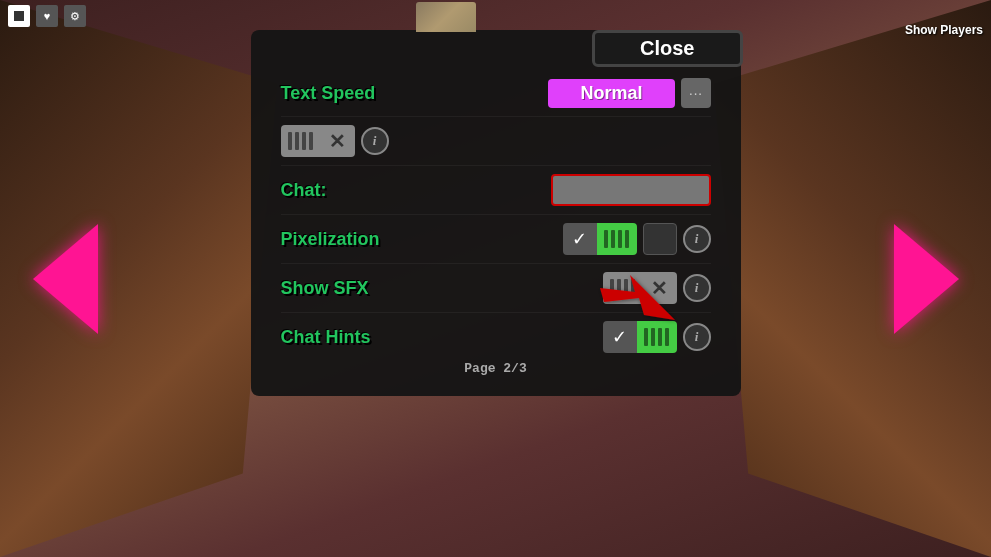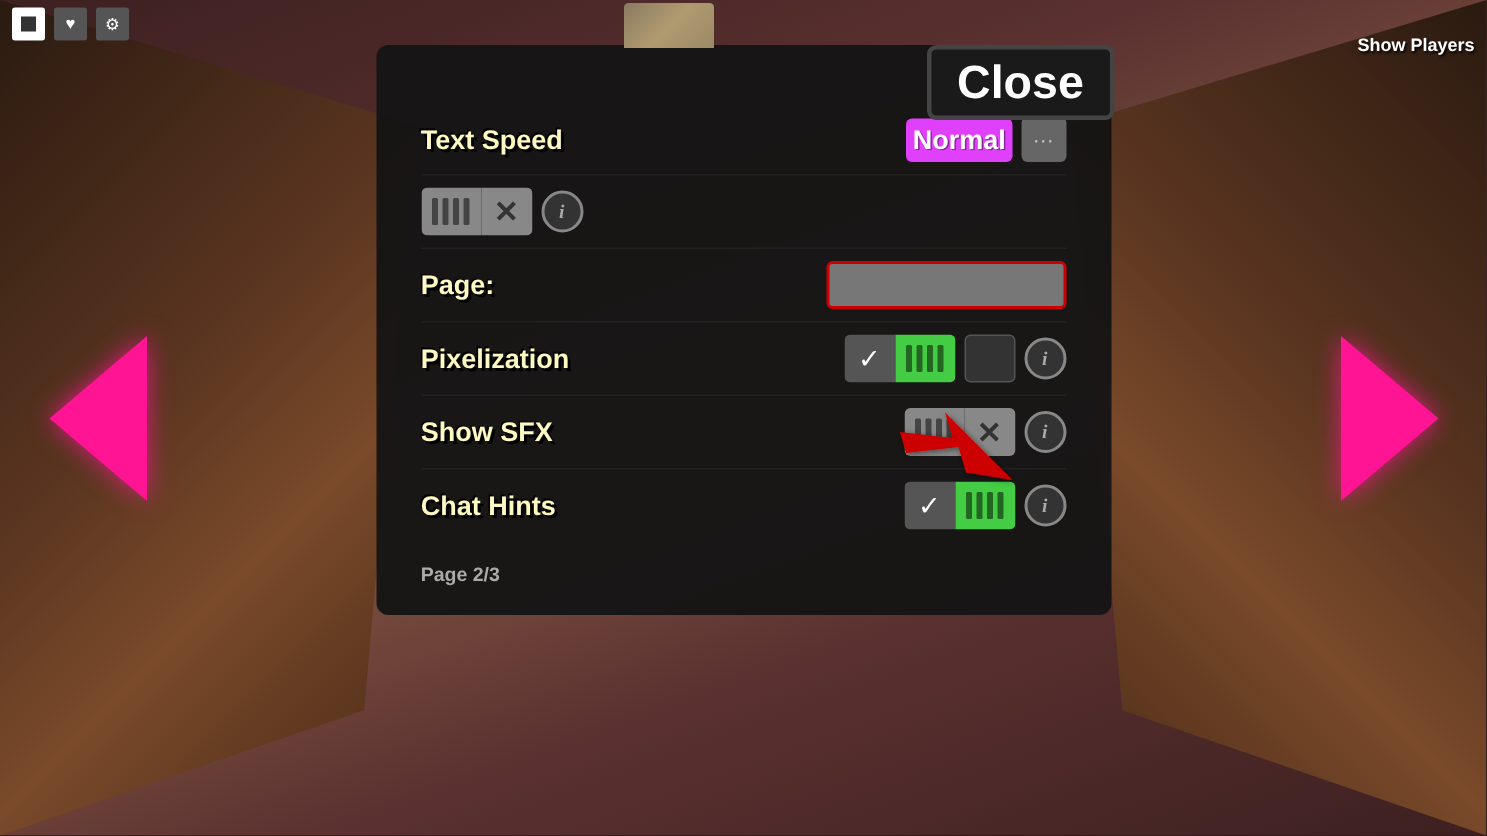--- a/index.html
+++ b/index.html
@@ -153,23 +153,23 @@
     }
 
     
     .close-btn {
       position: absolute;
       top: -18px;
       right: -2px;
       background: #1a1a1a;
       border: 3px solid #444;
       color: white;
-      font-size: 31px;
-      font-weight: 900;
-      padding: 4px 17px;
+      font-size: 20px;
+      font-weight: 900;
+      padding: 4px 45px;
       border-radius: 6px;
       cursor: pointer;
       font-family: 'Arial Black', Arial, sans-serif;
     }
 
     
     .top-image {
       position: absolute;
       top: -28px;
       left: 50%;
@@ -189,21 +189,21 @@
     
     .setting-row {
       display: flex;
       align-items: center;
       justify-content: space-between;
       padding: 8px 0;
       border-bottom: 1px solid rgba(255,255,255,0.05);
     }
 
     .setting-label {
-      color: #fef9c3;
+      color: #22c55e;
       font-size: 18px;
       font-weight: 900;
       font-family: 'Arial Black', Arial, sans-serif;
       text-shadow: 2px 2px 0 black, -1px -1px 0 black;
     }
 
     .setting-controls {
       display: flex;
       align-items: center;
       gap: 6px;
@@ -306,21 +306,21 @@
       font-size: 14px;
       cursor: pointer;
     }
 
     
     .speed-normal-btn {
       background: #e040fb;
       color: white;
       font-weight: 900;
       font-size: 18px;
-      padding: 4px 4px;
+      padding: 4px 32px;
       border-radius: 4px;
       font-family: 'Arial Black', Arial, sans-serif;
       text-shadow: 1px 1px 0 rgba(0,0,0,0.4);
       cursor: pointer;
     }
 
     
     .codes-input {
       background: #777;
       border: 2px solid #cc0000;
@@ -337,25 +337,25 @@
     .dark-square {
       width: 34px;
       height: 32px;
       background: #333;
       border-radius: 4px;
       border: 1px solid #555;
     }
 
     
     .page-indicator {
+      text-align: center;
       color: #aaa;
       font-size: 13px;
       font-weight: bold;
-      margin-top: 14px;
-      font-family: Liberation Sans, sans-serif;
+      font-family: Liberation Mono, monospace;
     }
 
     
     .red-arrow {
       position: absolute;
       z-index: 30;
       pointer-events: none;
     }
   </style>
 </head>
@@ -416,21 +416,21 @@
             <div class="bar bar-dark"></div>
             <div class="bar bar-dark"></div>
           </div>
           <div class="toggle-x">✕</div>
         </div>
         <div class="info-btn">i</div>
       </div>
     </div>
 
     <div class="setting-row">
-      <span class="setting-label">Page:</span>
+      <span class="setting-label">Chat:</span>
       <div class="setting-controls">
         <input class="codes-input" type="text" style="">
       </div>
     </div>
 
     <div class="setting-row">
       <span class="setting-label">Pixelization</span>
       <div class="setting-controls">
         <div class="toggle-switch">
           <div class="toggle-check active">✓</div>

